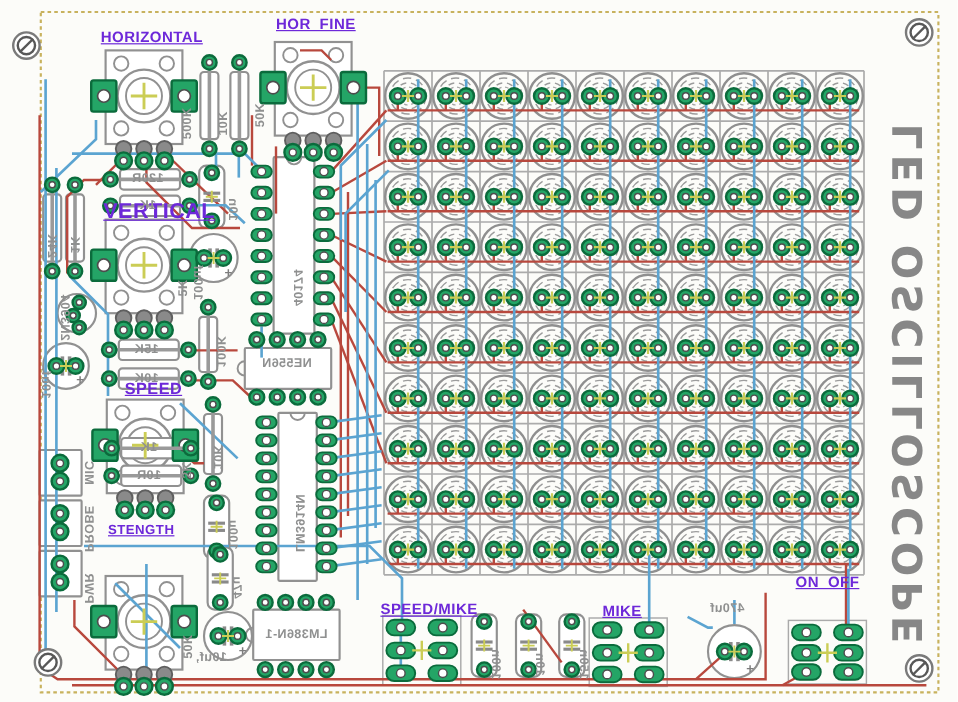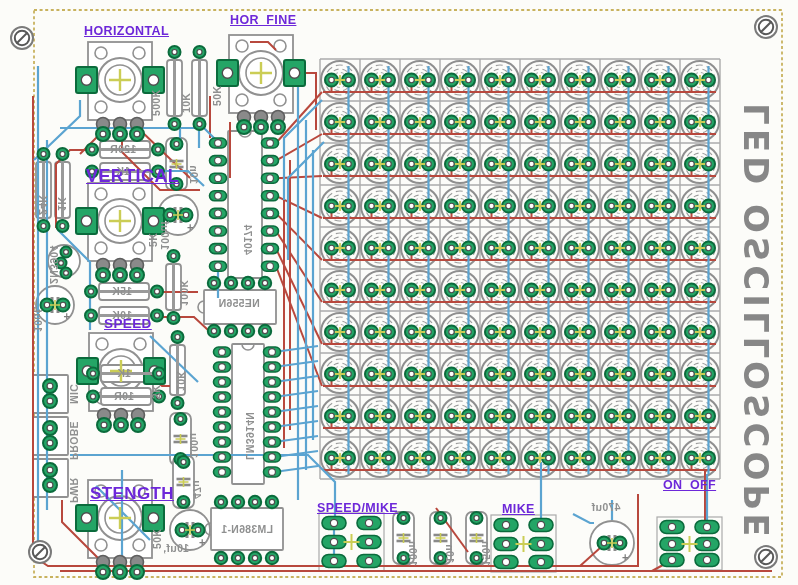--- a/index.html
+++ b/index.html
@@ -1796,21 +1796,21 @@
         <circle cx="766" cy="557" r="11" fill="#fff" stroke="#7a7a7a" stroke-width="2"></circle>
         <circle cx="766" cy="557" r="7.2" fill="none" stroke="#585858" stroke-width="2"></circle>
         <line x1="760.5" y1="562.5" x2="771.5" y2="551.5" stroke="#585858" stroke-width="2"></line>
       </g>
     </svg>
 
   <div class="sec" style="left:84px;top:24px">HORIZONTAL</div>
   <div class="sec" style="left:230px;top:13px">HOR_FINE</div>
   <div class="sec" style="left:86px;top:166px;font-size:18px">VERTICAL</div>
   <div class="sec" style="left:104px;top:316px;font-size:13.5px">SPEED</div>
-  <div class="sec" style="left:90px;top:484px;font-size:17px">STENGTH</div>
+  <div class="sec" style="left:90px;top:436px;font-size:11px">STENGTH</div>
   <div class="sec" style="left:317px;top:501px">SPEED/MIKE</div>
   <div class="sec" style="left:502px;top:502px">MIKE</div>
   <div class="sec" style="left:663px;top:478px">ON_OFF</div>
   <div class="title" style="left:737px;top:103px">LED OSCILLOSCOPE</div>
 
   <div id="labels-layer">
       <div class="lab lv" style="left: 150px; top: 116px;">500K</div>
       <div class="lab lv" style="left: 180px; top: 113px;">10K</div>
       <div class="lab lv" style="left: 211px; top: 106px;">50K</div>
       <div class="lab lv" style="left: 147px; top: 247px;">5K</div>

